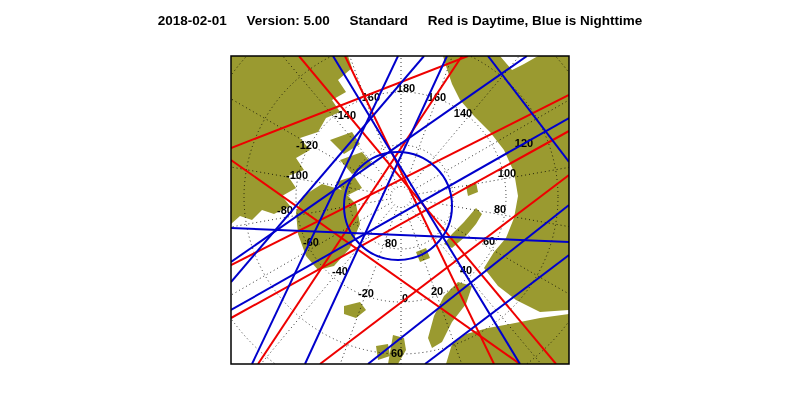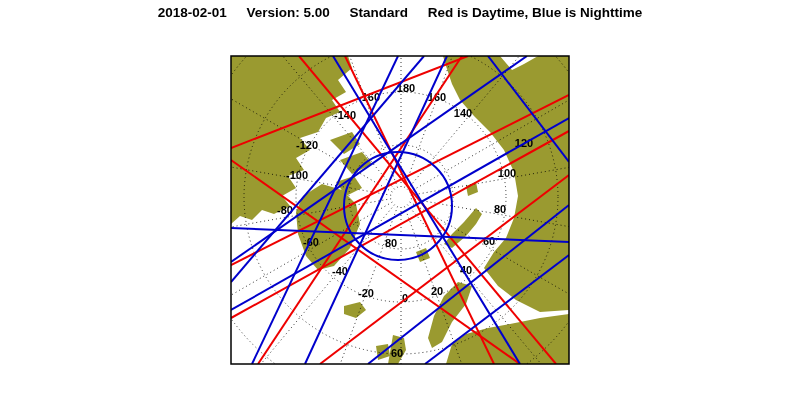--- a/index.html
+++ b/index.html
@@ -1,18 +1,18 @@
 <!DOCTYPE html>
 <html><head>
 <meta charset="utf-8">
 <style>
   html,body{margin:0;padding:0;background:#ffffff;}
   #screenshot{position:relative;width:800px;height:400px;background:#ffffff;overflow:hidden;
               font-family:"Liberation Sans",sans-serif;}
-  .title{position:absolute;top:5px;left:0;width:100%;text-align:center;
+  .title{position:absolute;top:13px;left:0;width:100%;text-align:center;
          font-weight:bold;font-size:13.5px;color:#000;white-space:nowrap;}
   .title span{margin:0 8px;}
   #map-svg{position:absolute;left:0;top:0;}
   text{font-family:"Liberation Sans",sans-serif;}
 </style>
 </head>
 <body>
 
 <div id="screenshot">
   <div class="title">

